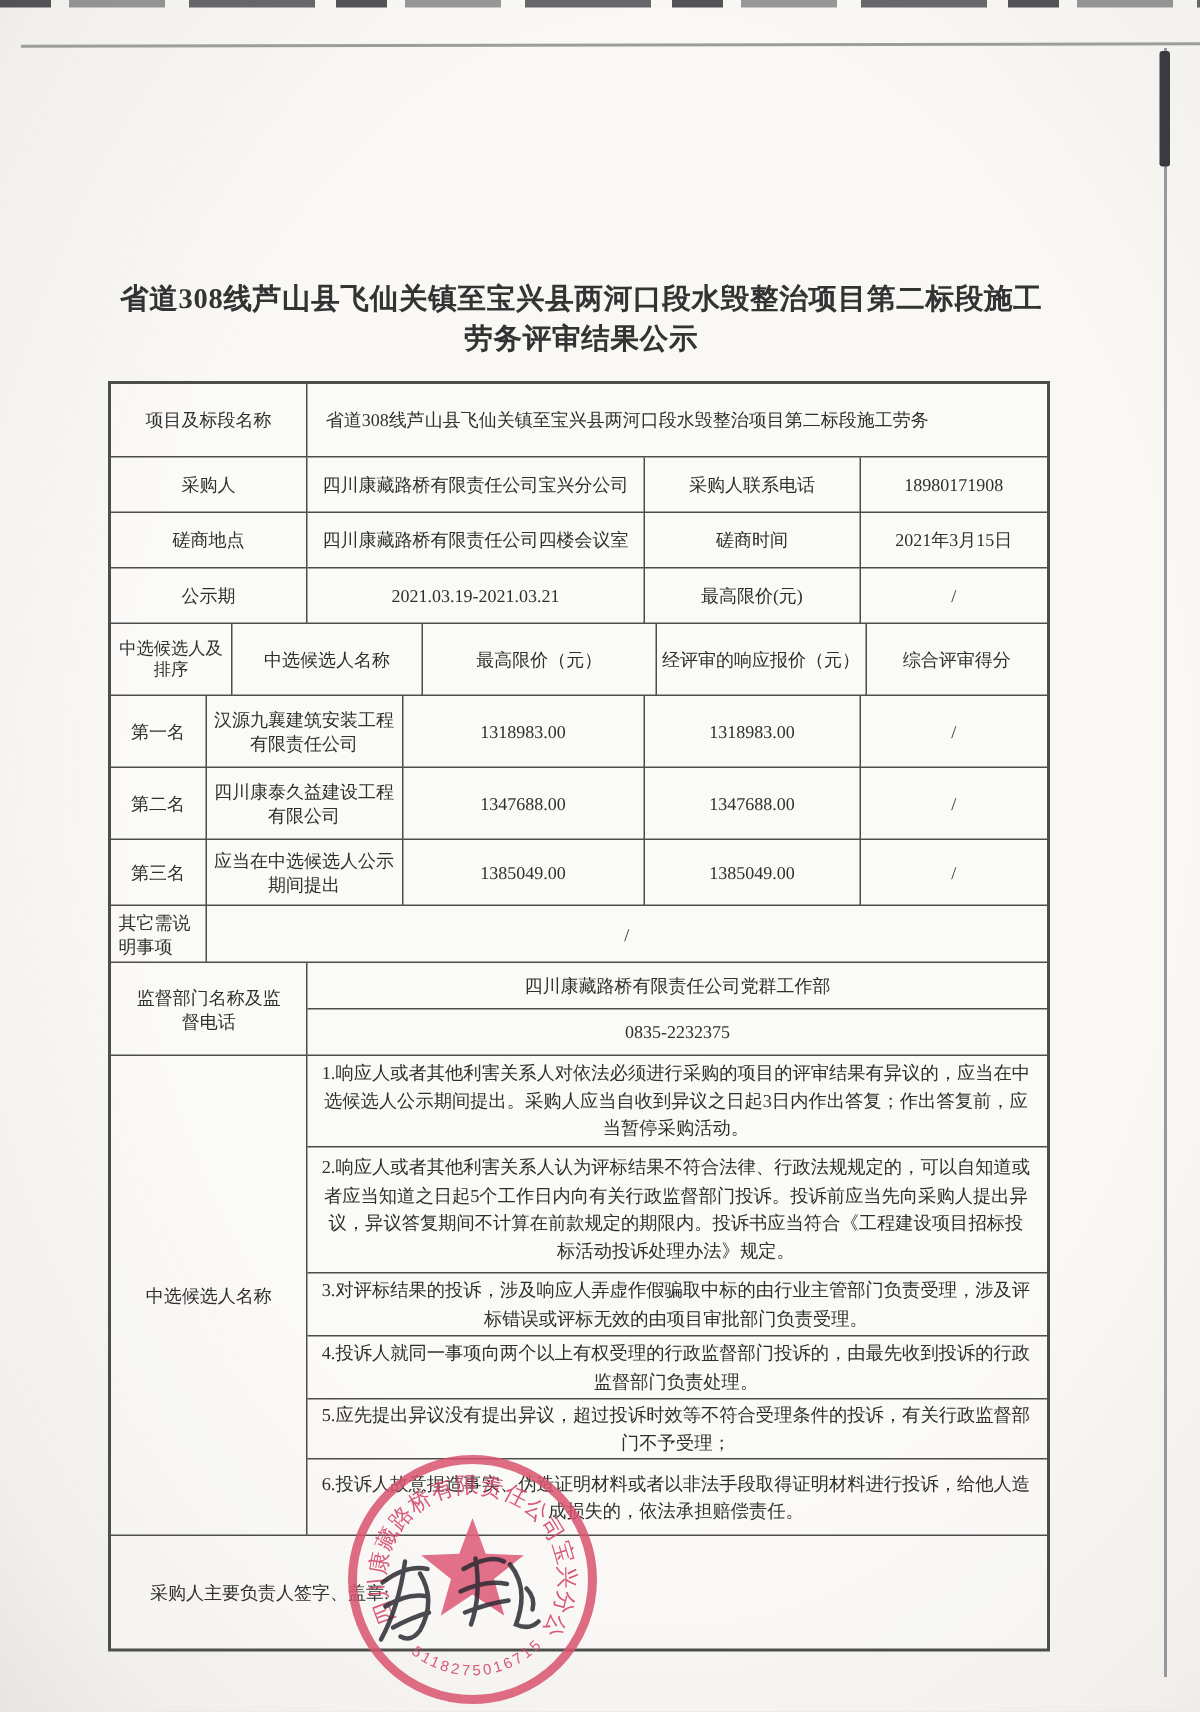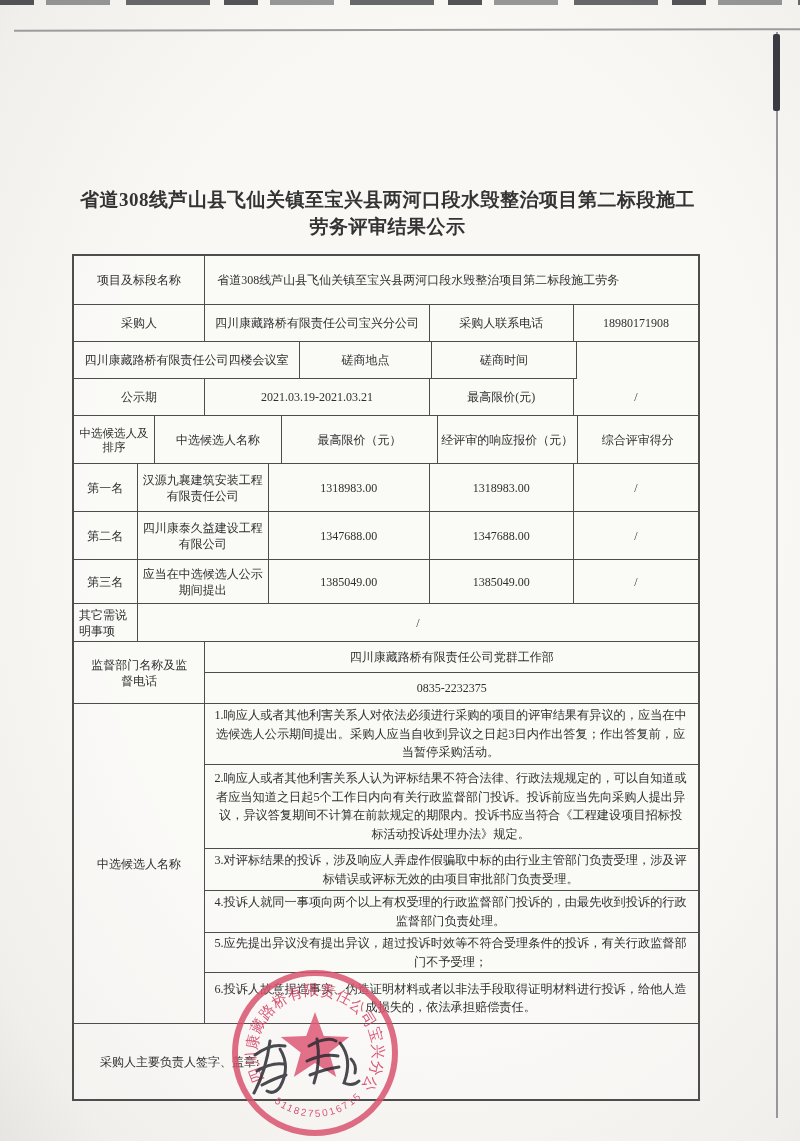--- a/index.html
+++ b/index.html
@@ -98,23 +98,24 @@
     </div>
 
     <div class="t-row" style="height:37px">
       <div class="cell" style="width:132px">采购人</div>
       <div class="cell" style="width:226px">四川康藏路桥有限责任公司宝兴分公司</div>
       <div class="cell" style="width:145px">采购人联系电话</div>
       <div class="cell last" style="width:125px">18980171908</div>
     </div>
 
     <div class="t-row" style="height:37px">
+      <div class="cell" style="width:132px">磋商地点</div>
       <div class="cell" style="width:226px">四川康藏路桥有限责任公司四楼会议室</div>
-      <div class="cell" style="width:132px">磋商地点</div>
       <div class="cell" style="width:145px">磋商时间</div>
+      <div class="cell last" style="width:125px">2021年3月15日</div>
     </div>
 
     <div class="t-row" style="height:37px">
       <div class="cell" style="width:132px">公示期</div>
       <div class="cell" style="width:226px">2021.03.19-2021.03.21</div>
       <div class="cell" style="width:145px">最高限价(元)</div>
       <div class="cell last" style="width:125px">/</div>
     </div>
 
     <div class="t-row" style="height:48px">

